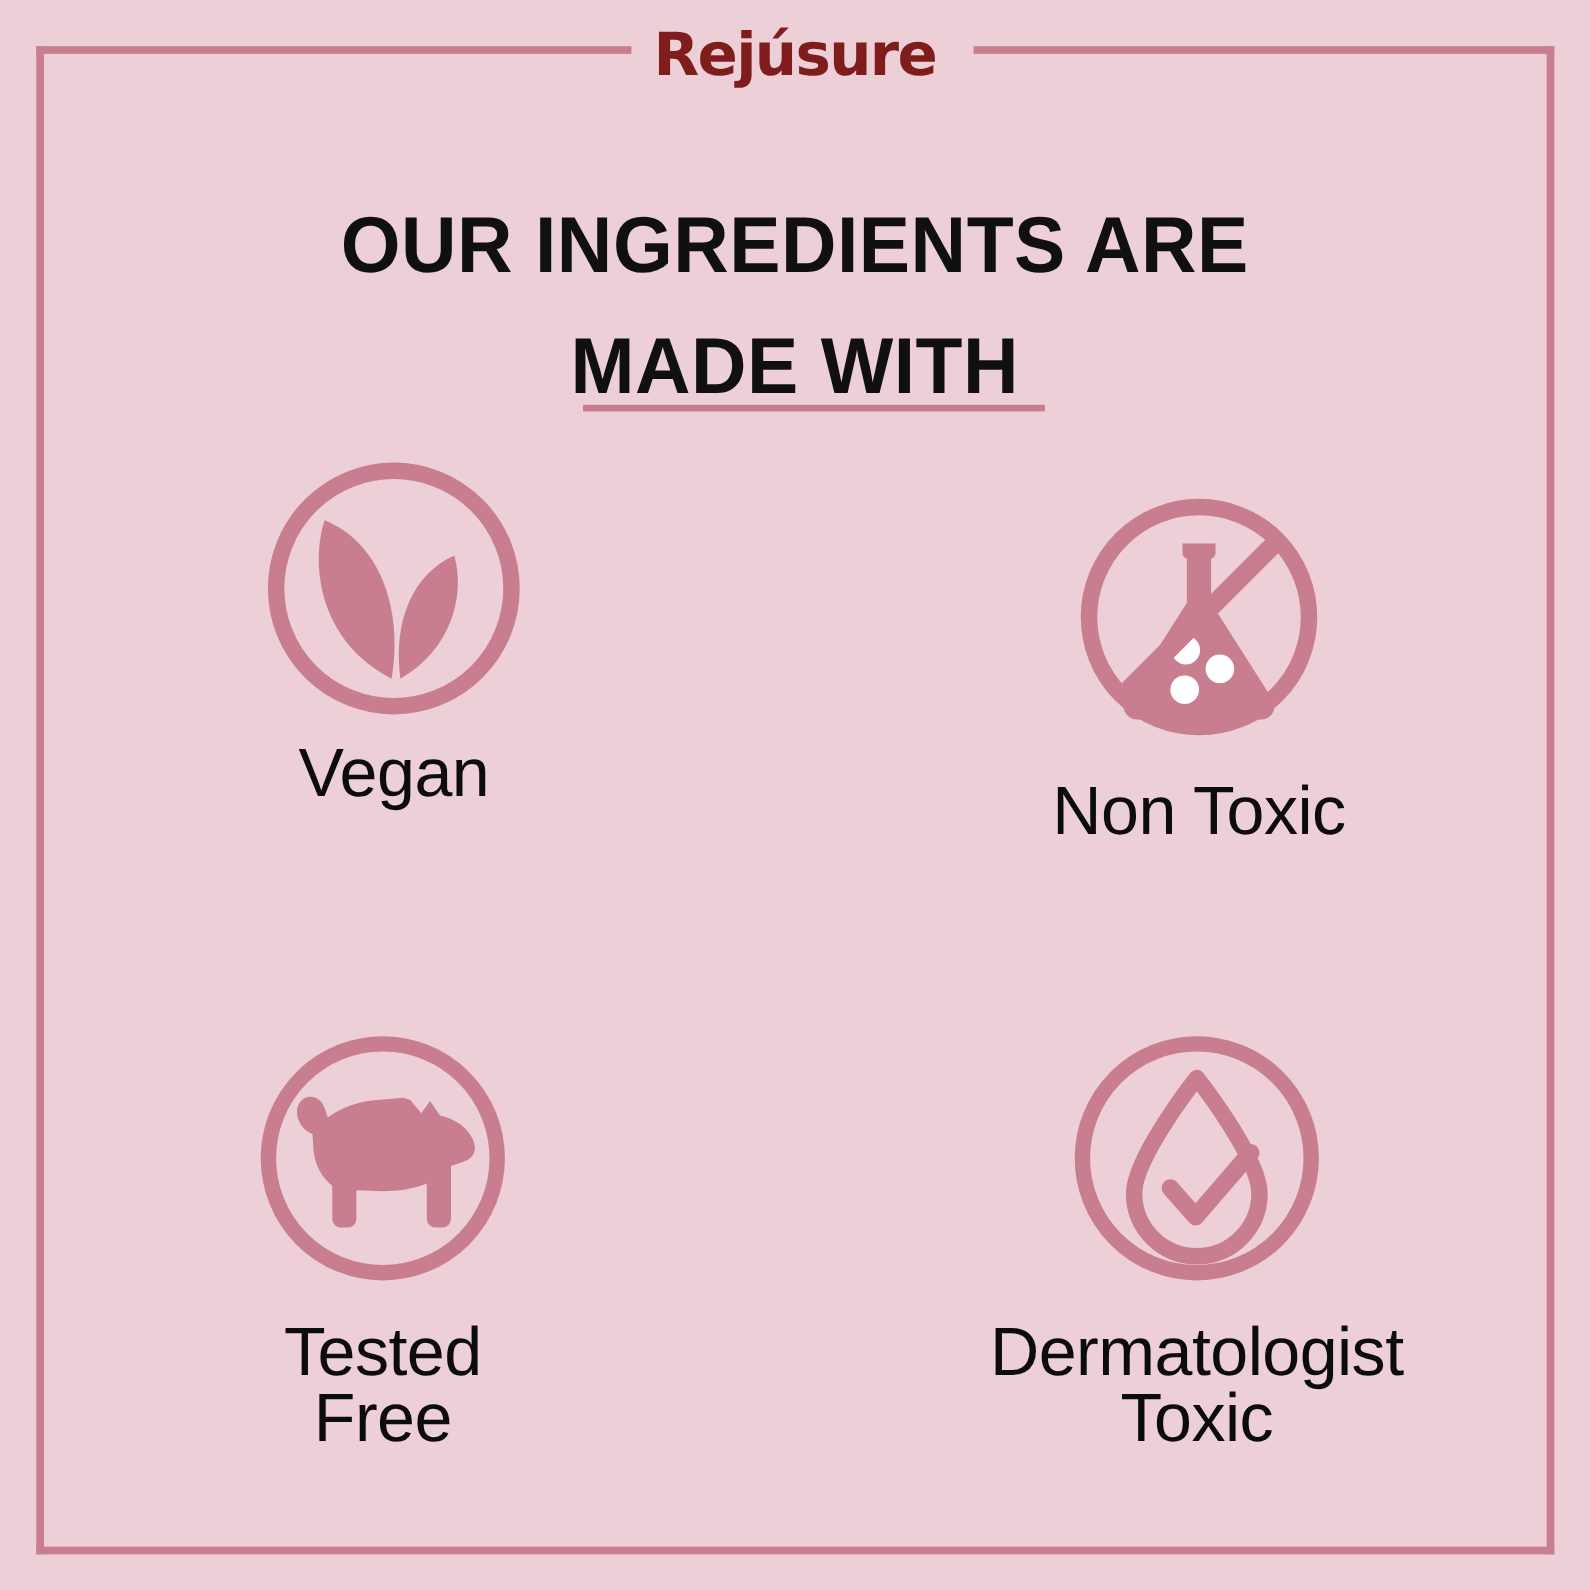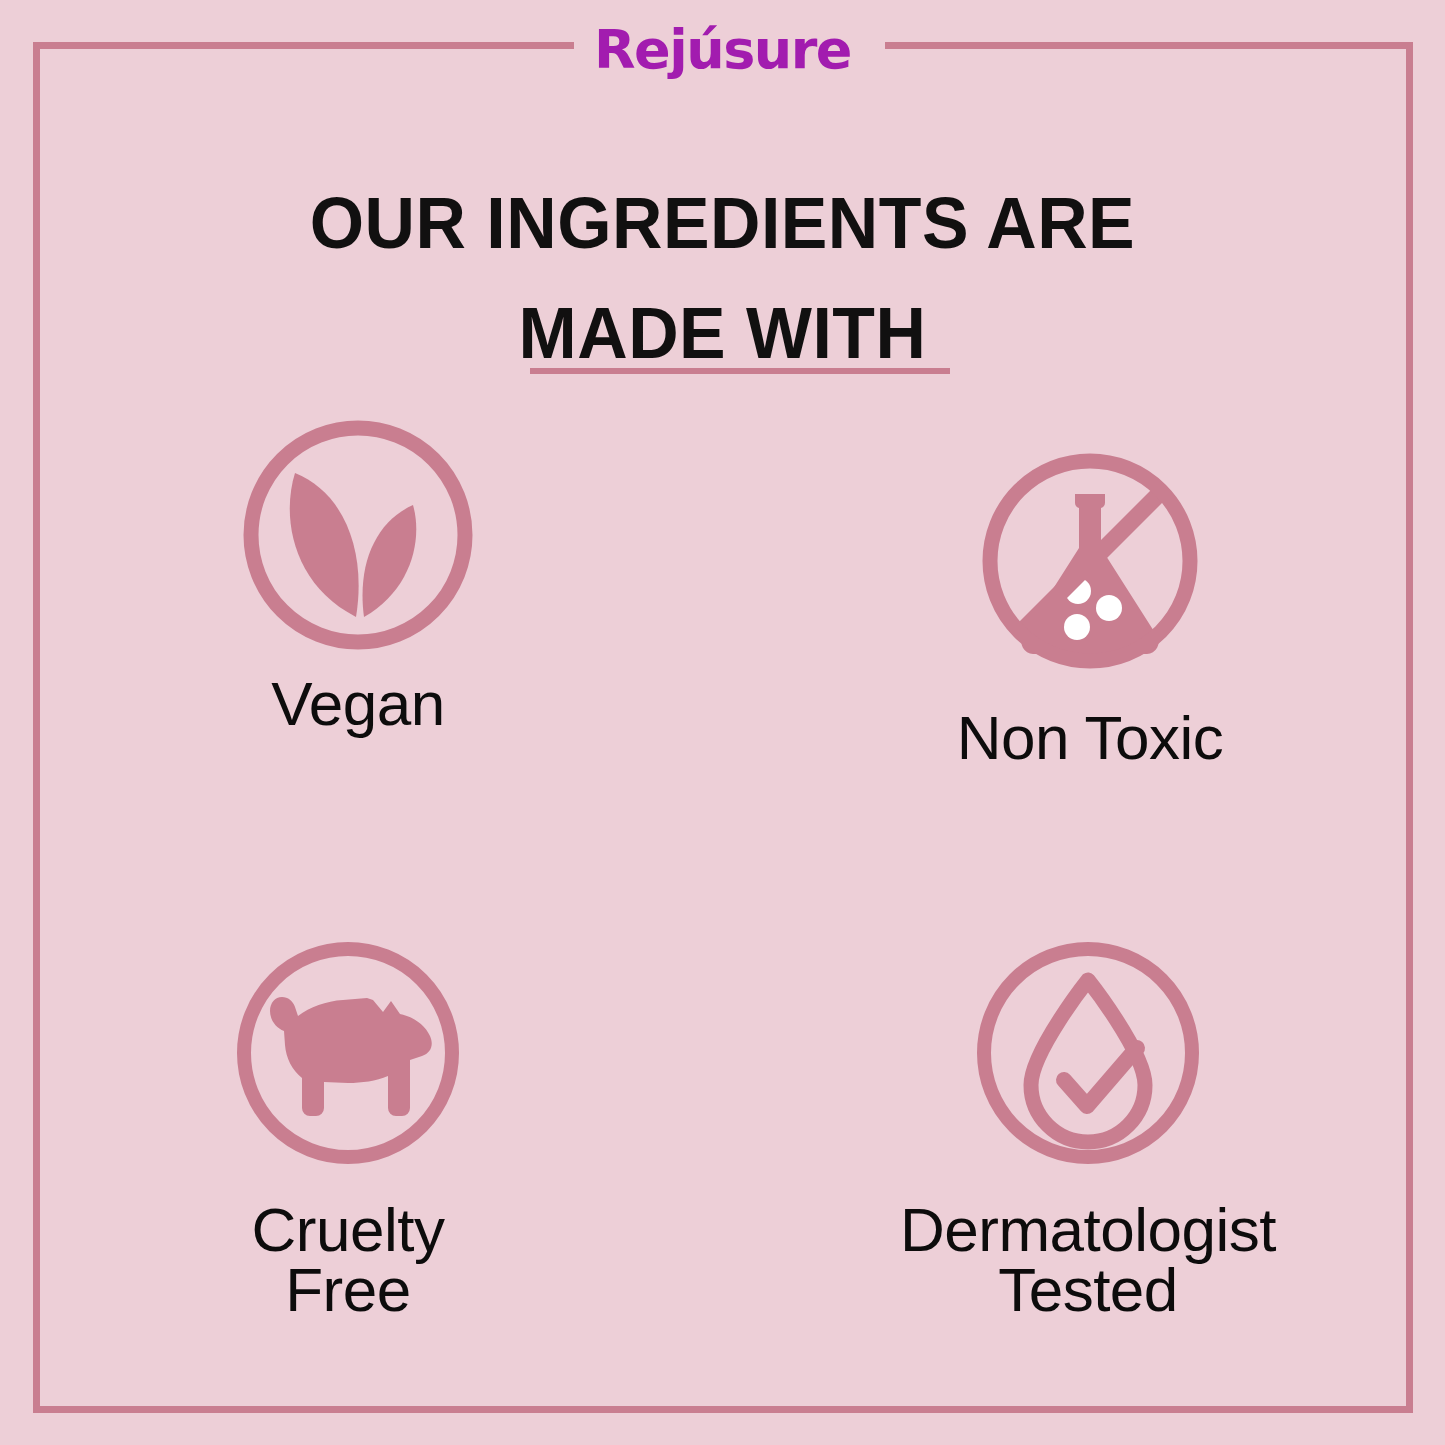--- a/index.html
+++ b/index.html
@@ -40,21 +40,21 @@
   
   .brand {
     position: absolute;
     left: 0;
     top: 23px;
     width: 1445px;
     text-align: center;
     font-size: 54px;
     font-weight: 700;
     letter-spacing: -1.5px;
-    color: #a21caf;
+    color: #7f1d1d;
     font-family: "DejaVu Sans", sans-serif;
     line-height: 1;
   }
 
   
   .headline {
     position: absolute;
     left: 0;
     top: 168px;
     width: 1445px;
@@ -162,28 +162,28 @@
 
     <div class="badge badge-cruel">
       <svg class="badge-icon" width="250" height="250" viewBox="0 0 250 250">
         <circle cx="125" cy="125" r="104" fill="none" stroke="#c97e90" stroke-width="14"></circle>
         <path d="M150 72 l10 12 l8 -11 l9 13 c14 3 25 11 30 22 c4 9 1 17 -8 20
                  l-12 4 v48 a8 8 0 0 1 -8 8 h-6 a8 8 0 0 1 -8 -8 v-32
                  c-12 5 -26 7 -40 7 l-24 -1 v26 a8 8 0 0 1 -8 8 h-6 a8 8 0 0 1 -8 -8
                  v-30 c-10 -8 -16 -20 -17 -33 l-1 -14 c-8 -3 -14 -11 -14 -20
                  c0 -8 5 -14 12 -14 c6 0 11 4 13 10 l3 9 c12 -9 28 -15 45 -16 l24 -2 z" fill="#c97e90"></path>
       </svg>
-      <div class="badge-label">Cruelty
+      <div class="badge-label">Tested
 Free</div>
     </div>
 
     <div class="badge badge-derm">
       <svg class="badge-icon" width="250" height="250" viewBox="0 0 250 250">
         <circle cx="125" cy="125" r="104" fill="none" stroke="#c97e90" stroke-width="14"></circle>
         <path d="M125 52 C 125 52, 68 124, 68 157 a57 57 0 0 0 114 0 C 182 124, 125 52, 125 52 Z" fill="none" stroke="#c97e90" stroke-width="15" stroke-linejoin="round"></path>
         <path d="M101 152 l23 26 l50 -58" fill="none" stroke="#c97e90" stroke-width="16" stroke-linecap="round" stroke-linejoin="round"></path>
       </svg>
       <div class="badge-label">Dermatologist
-Tested</div>
+Toxic</div>
     </div>
 
   </div>
 </div>
 
 </body></html>

